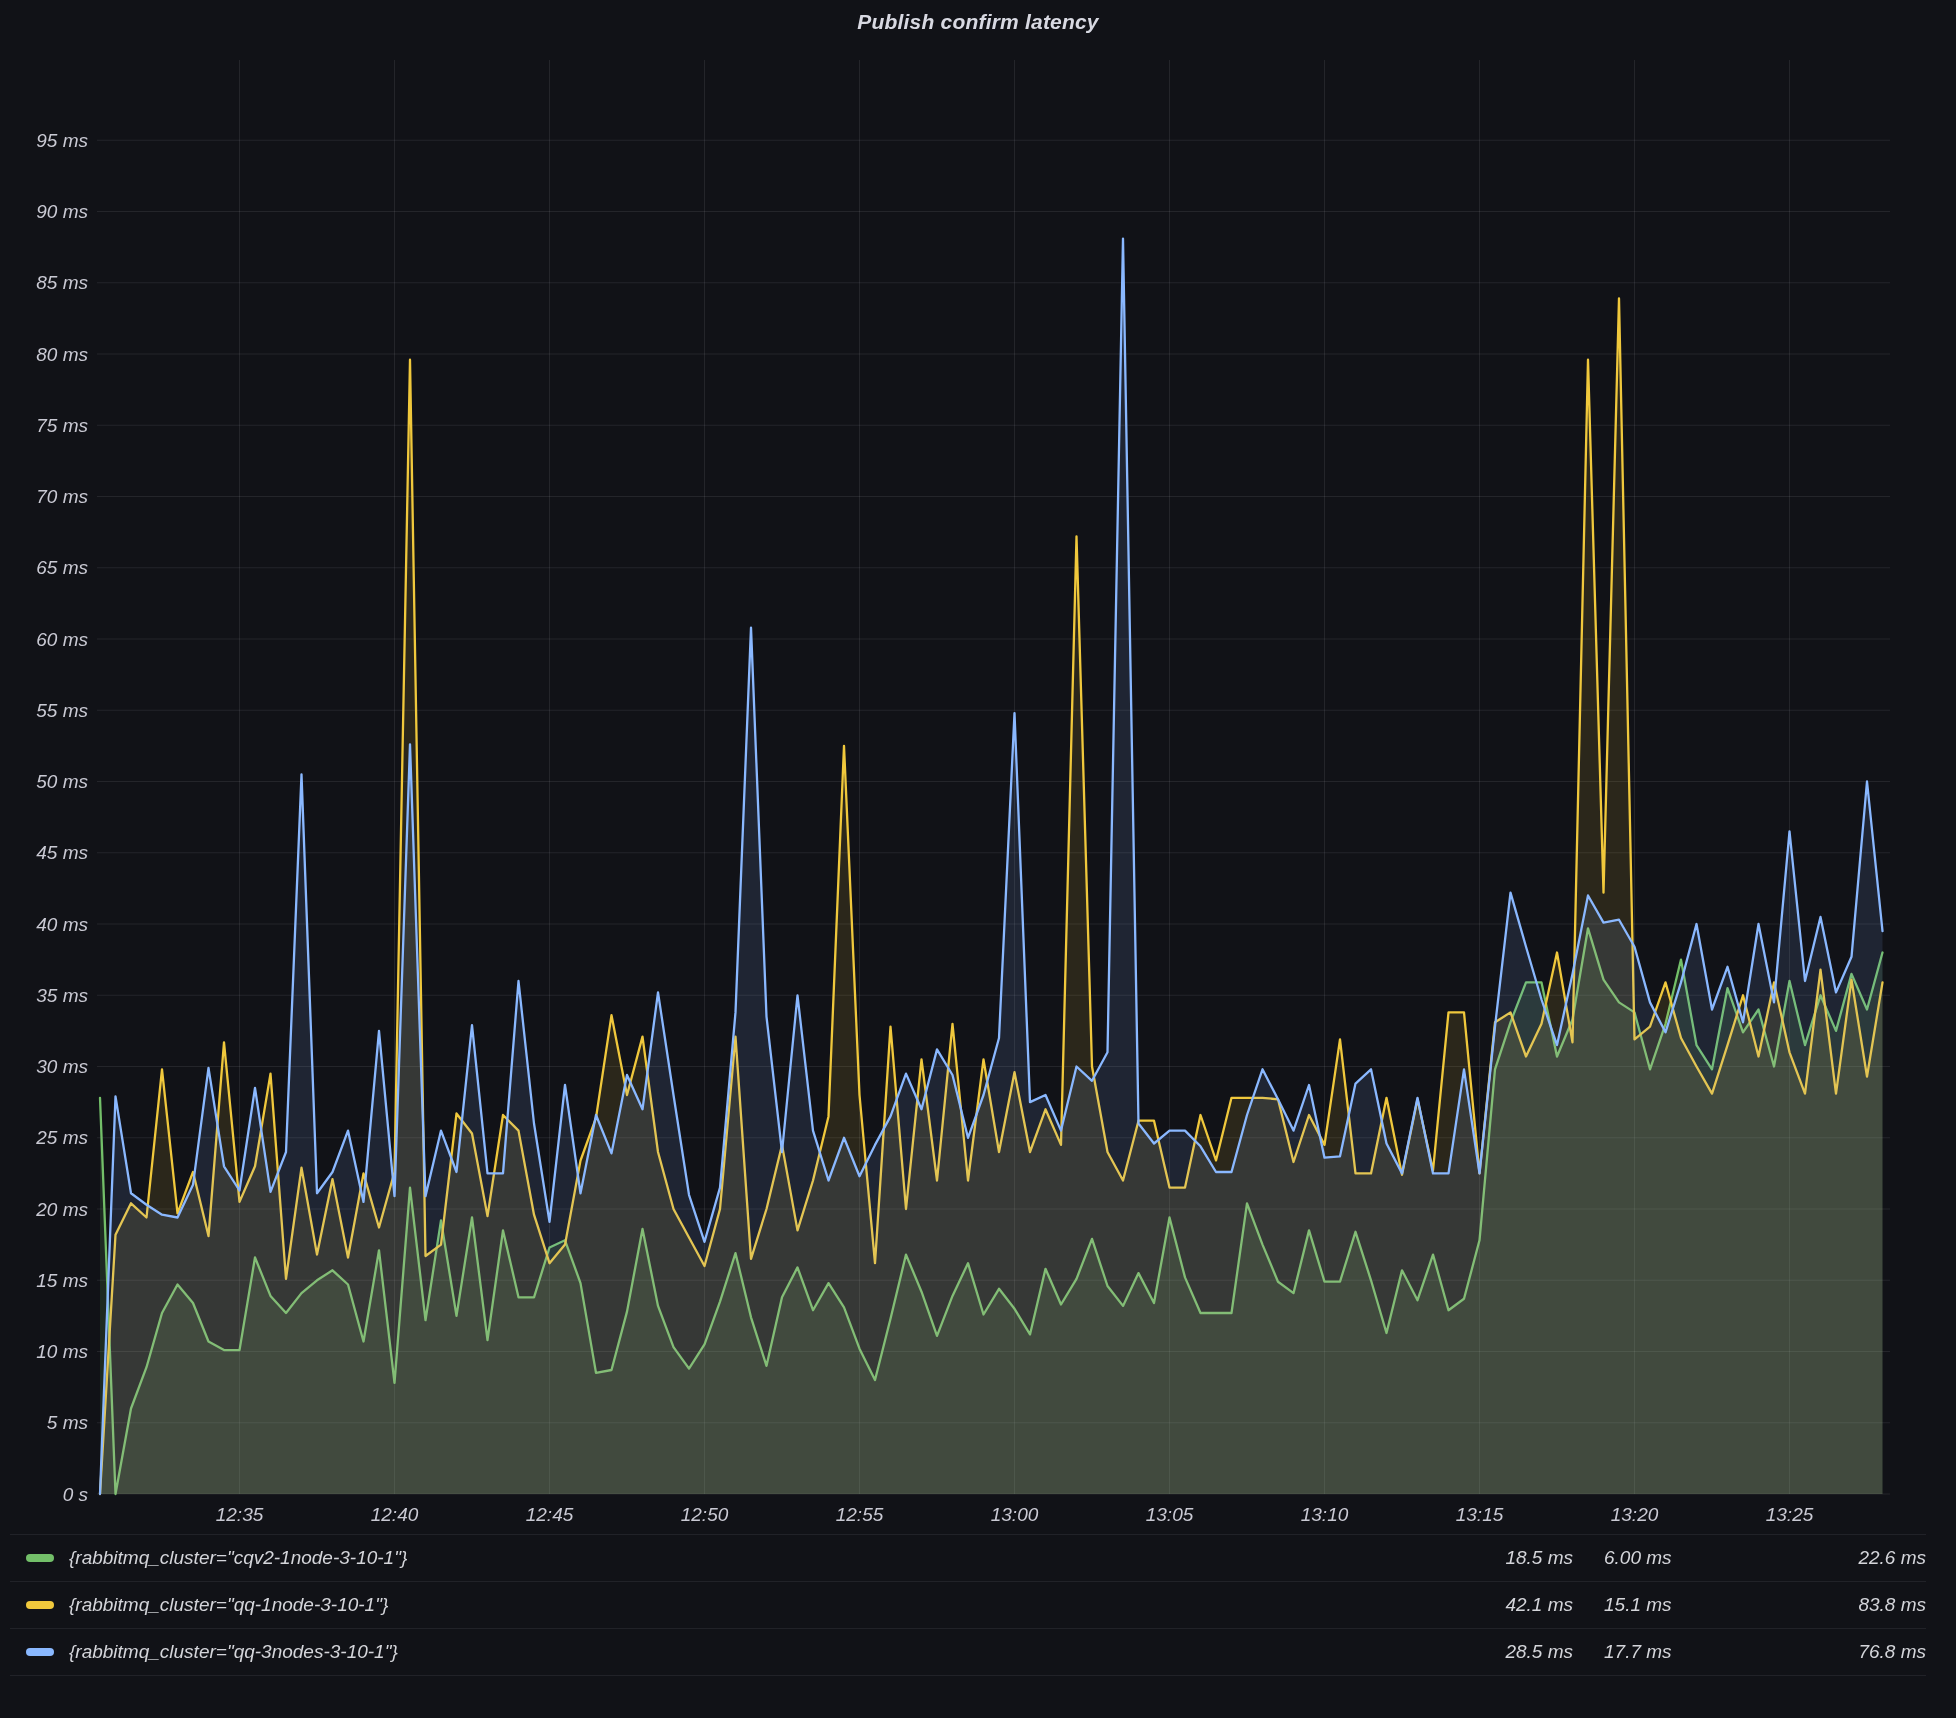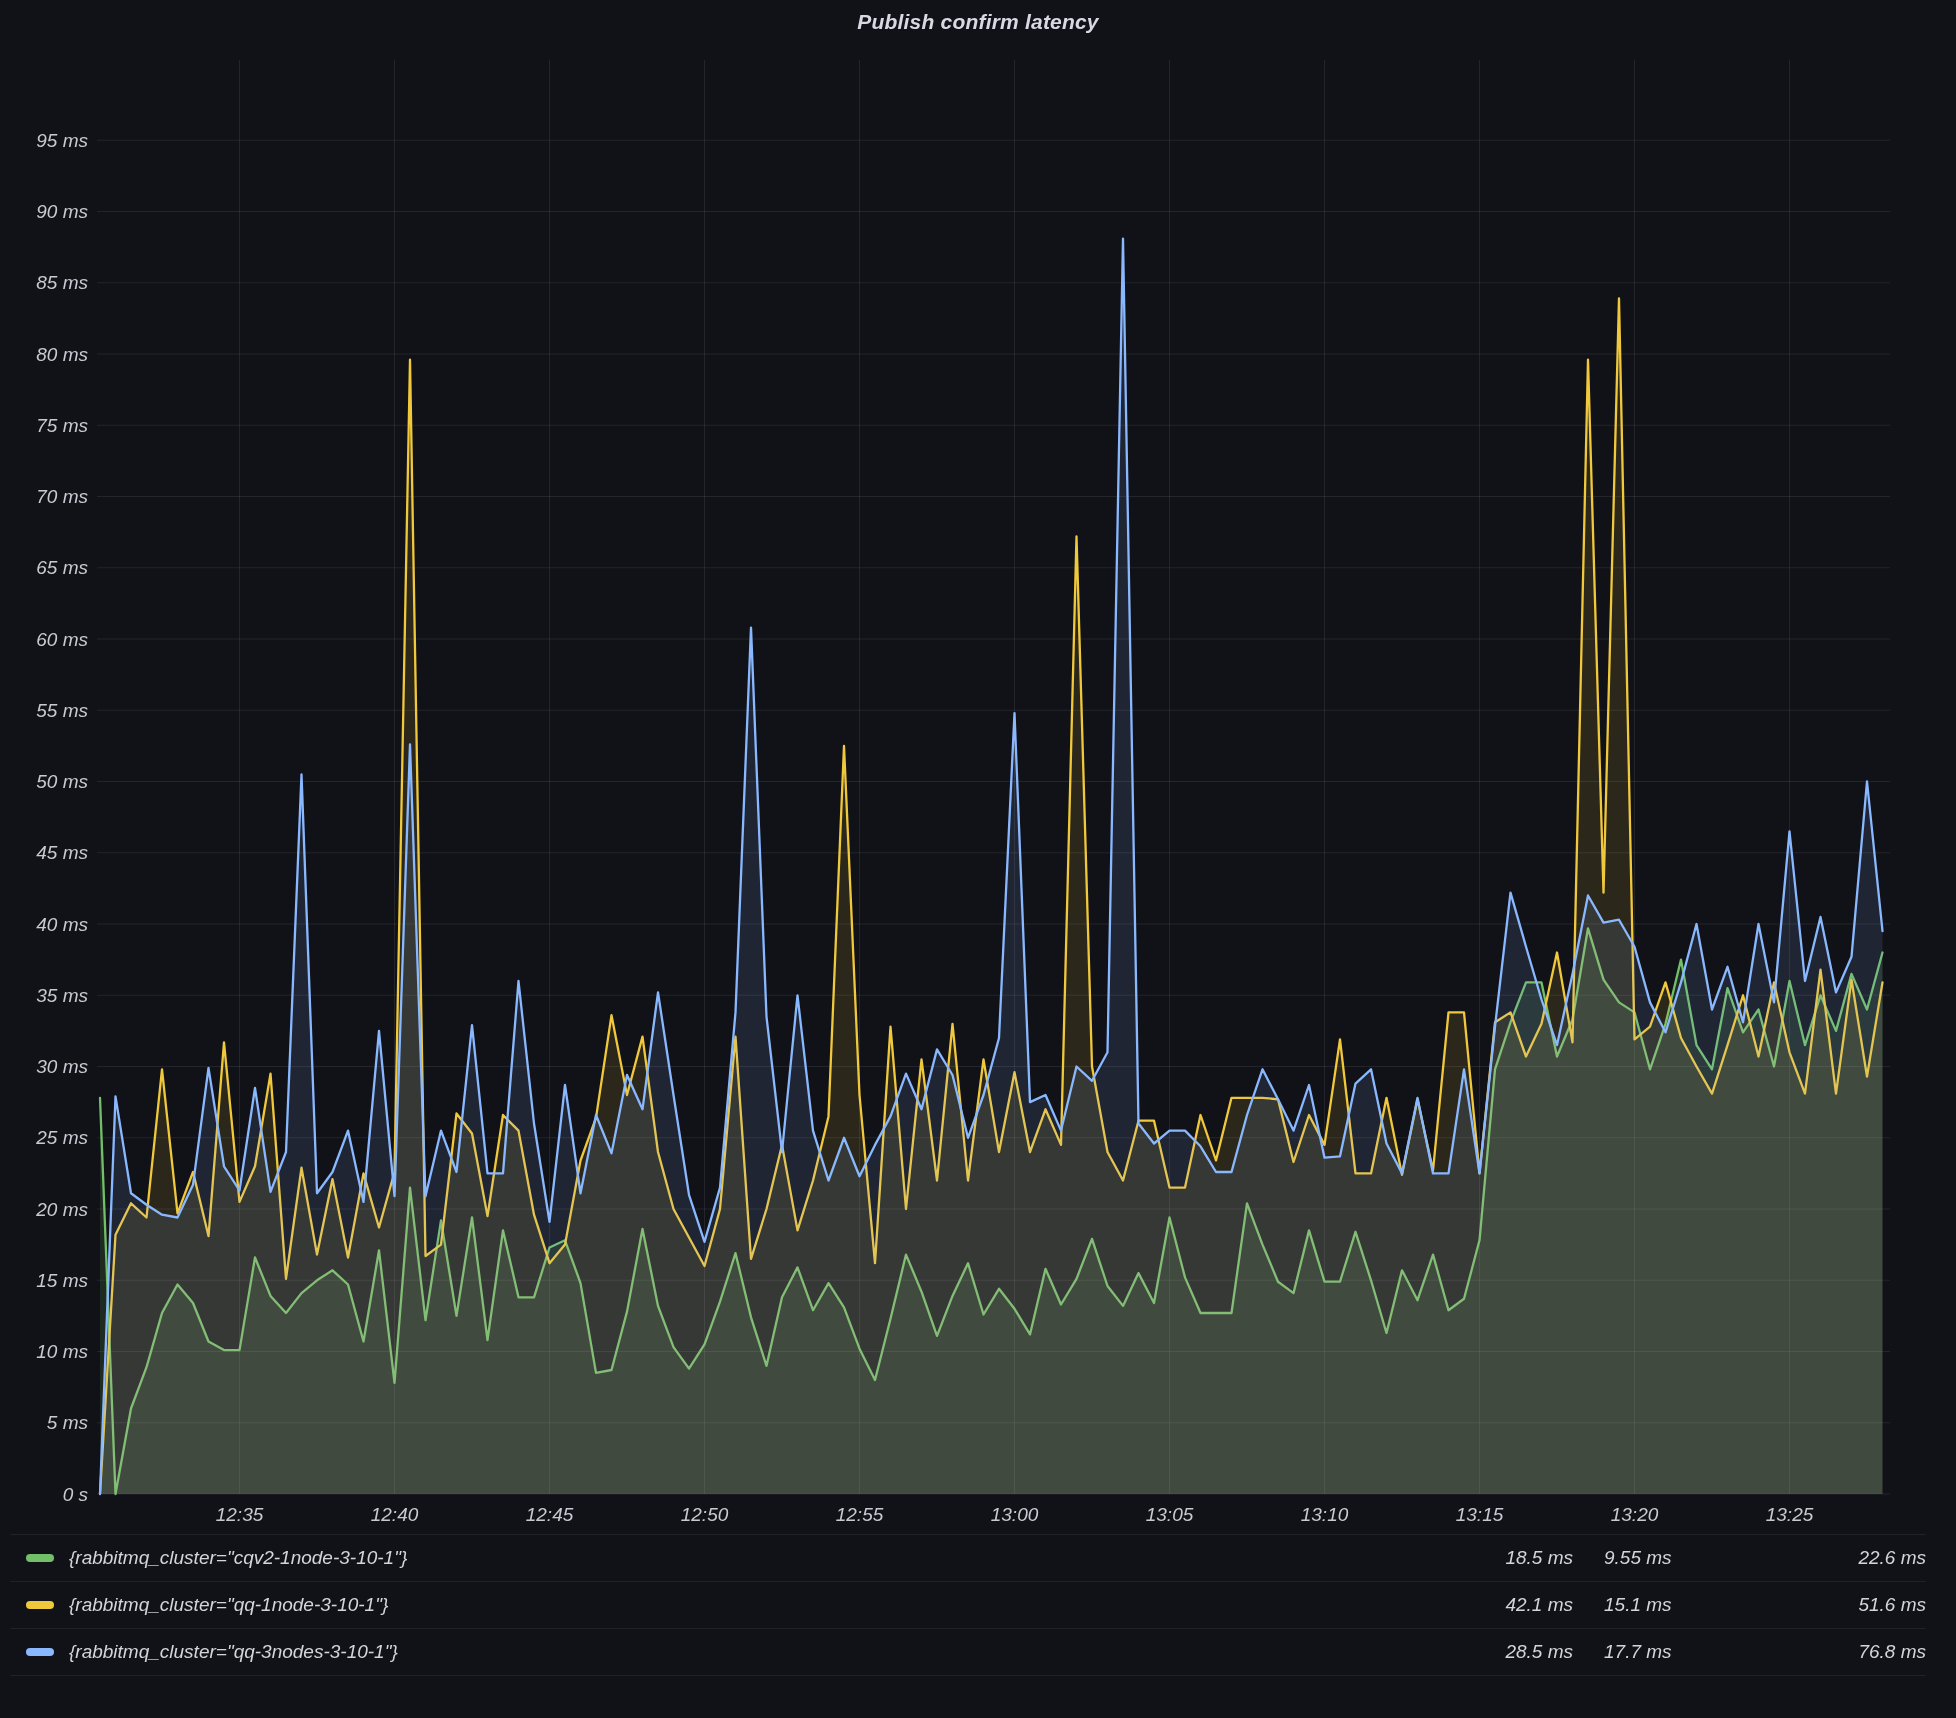--- a/index.html
+++ b/index.html
@@ -114,32 +114,32 @@
     </svg>
 
   <div id="legend">
 
     <div class="legend-row legend-grid">
       <div class="series-label">
         <span class="swatch" style="background: rgb(115, 191, 105);"></span>
         <span>{rabbitmq_cluster="cqv2-1node-3-10-1"}</span>
       </div>
       <div class="col-mean">18.5 ms</div>
-      <div class="col-min">9.55 ms</div>
+      <div class="col-min">6.00 ms</div>
       <div class="col-max">22.6 ms</div>
     </div>
 
     <div class="legend-row legend-grid">
       <div class="series-label">
         <span class="swatch" style="background: rgb(240, 200, 60);"></span>
         <span>{rabbitmq_cluster="qq-1node-3-10-1"}</span>
       </div>
       <div class="col-mean">42.1 ms</div>
       <div class="col-min">15.1 ms</div>
-      <div class="col-max">51.6 ms</div>
+      <div class="col-max">83.8 ms</div>
     </div>
 
     <div class="legend-row legend-grid">
       <div class="series-label">
         <span class="swatch" style="background: rgb(138, 184, 255);"></span>
         <span>{rabbitmq_cluster="qq-3nodes-3-10-1"}</span>
       </div>
       <div class="col-mean">28.5 ms</div>
       <div class="col-min">17.7 ms</div>
       <div class="col-max">76.8 ms</div>

